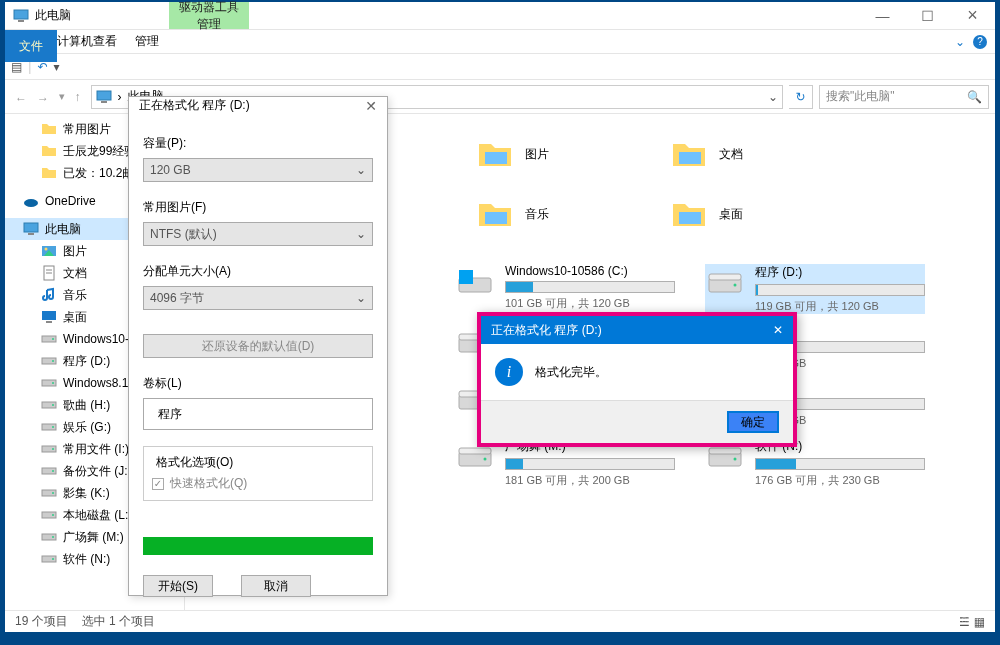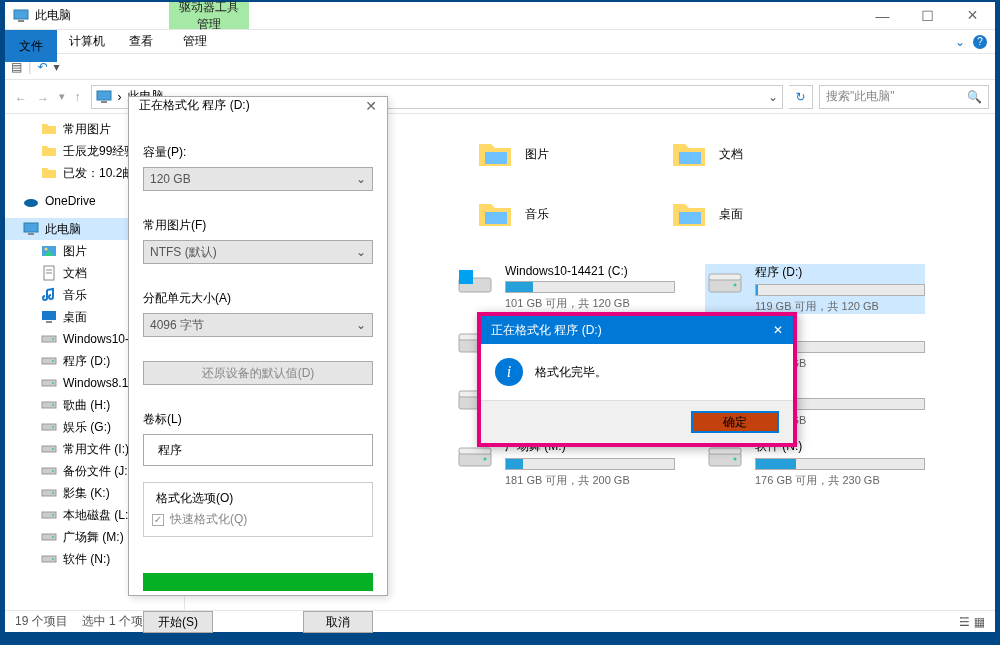--- a/index.html
+++ b/index.html
@@ -7,22 +7,22 @@
 .window{position:absolute;top:2px;left:5px;width:990px;height:630px;background:#fff;display:flex;flex-direction:column}
 .titlebar{height:28px;display:flex;align-items:stretch;border-bottom:1px solid #e5e5e5}
 .title-left{display:flex;align-items:center;padding:0 8px;gap:6px}
 .pc-icon{width:16px;height:16px}
 .ribbon-tab-tools{background:#a6e8a6;color:#222;height:100%;display:flex;flex-direction:column;align-items:center;justify-content:center;padding:0 10px;font-size:11px;margin-left:90px}
 .spacer{flex:1}
 .winctl{display:flex}
 .winctl div{width:45px;display:flex;align-items:center;justify-content:center;color:#666;font-size:14px}
 .winctl div:last-child{font-size:18px}
 .menubar{height:24px;display:flex;align-items:stretch;border-bottom:1px solid #e5e5e5}
-.file-tab{background:#1979ca;color:#000000;padding:16px 14px;display:flex;align-items:center}
-.menu-item{padding:0 12px;display:flex;align-items:center}
+.file-tab{background:#1979ca;color:#fef9c3;padding:16px 14px;display:flex;align-items:center}
+.menu-item{padding:0 0;display:flex;align-items:center}
 .manage-tab{padding:0 14px;display:flex;align-items:center;margin-left:4px}
 .help-ctrls{margin-left:auto;display:flex;align-items:center;gap:8px;padding-right:8px;color:#1979ca}
 .qat{height:26px;border-bottom:1px solid #e5e5e5;display:flex;align-items:center;padding:0 6px;gap:6px;color:#555}
 .qat .sep{color:#ccc}
 .addrbar{height:34px;border-bottom:1px solid #e5e5e5;display:flex;align-items:center;padding:0 6px;gap:6px}
 .nav-arrows{display:flex;gap:10px;color:#999;font-size:16px;padding:0 4px}
 .breadcrumb{flex:1;height:24px;border:1px solid #ccc;display:flex;align-items:center;padding:0 4px;gap:6px}
 .bc-refresh{width:24px;height:24px;border:1px solid #ccc;border-left:none;display:flex;align-items:center;justify-content:center;color:#1979ca}
 .search{width:170px;height:24px;border:1px solid #ccc;display:flex;align-items:center;padding:0 6px;color:#888}
 .body{flex:1;display:flex;overflow:hidden}
@@ -43,36 +43,36 @@
 .drive-name{margin-bottom:3px}
 .drive-bar{height:12px;border:1px solid #b0b0b0;background:#eaeaea;margin-bottom:3px;position:relative}
 .drive-bar-fill{height:100%;background:#26a0da}
 .drive-sub{color:#666;font-size:11px}
 .statusbar{height:22px;border-top:1px solid #e5e5e5;display:flex;align-items:center;padding:0 10px;gap:14px;color:#555}
 .statusbar .view-icons{margin-left:auto;display:flex;gap:4px}
 .format-dlg{position:absolute;left:128px;top:96px;width:260px;height:500px;background:#fff;border:1px solid #aaa;box-shadow:2px 2px 8px rgba(0,0,0,.15);display:flex;flex-direction:column}
 .dlg-title{height:30px;display:flex;align-items:center;justify-content:space-between;padding:0 10px}
 .dlg-close{color:#666;font-size:14px}
 .dlg-body{flex:1;padding:10px 14px;display:flex;flex-direction:column;gap:6px}
-.dlg-label{margin-top:20px}
+.dlg-label{margin-top:11px}
 .dlg-select{height:24px;border:1px solid #aaa;background:#e5e5e5;display:flex;align-items:center;justify-content:space-between;padding:0 6px;color:#555}
 .dlg-input{height:32px;border:1px solid #aaa;padding:0 14px;display:flex;align-items:center}
 .dlg-btn{height:24px;border:1px solid #aaa;background:#e5e5e5;display:flex;align-items:center;justify-content:center;color:#888;margin-top:18px}
 .dlg-group{border:1px solid #ccc;margin-top:10px;padding:8px}
 .dlg-group-title{margin-top:-16px;background:#fff;display:inline-block;padding:0 4px}
 .dlg-check{display:flex;align-items:center;gap:6px;margin-top:4px;color:#888}
 .progress{height:18px;background:#06b025;margin-top:30px}
-.dlg-footer{display:flex;justify-content:space-between;gap:9px;padding:10px 14px}
+.dlg-footer{display:flex;justify-content:flex-start;gap:28px;padding:10px 14px}
 .dlg-footer button{width:70px;height:22px;border:1px solid #aaa;background:#e5e5e5}
 .msgbox{position:absolute;left:477px;top:312px;width:320px;border:4px solid #e6007e;background:#fff;box-shadow:2px 2px 10px rgba(0,0,0,.3)}
 .msg-title{height:28px;background:#0078d7;color:#fff;display:flex;align-items:center;justify-content:space-between;padding:0 10px}
 .msg-body{padding:14px;display:flex;align-items:center;gap:12px}
 .info-icon{width:28px;height:28px;border-radius:50%;background:#0078d7;color:#fff;display:flex;align-items:center;justify-content:center;font-size:16px;font-family:Georgia,serif;font-style:italic}
 .msg-footer{padding:10px 14px;display:flex;justify-content:flex-end;border-top:1px solid #ddd;background:#f0f0f0}
-.msg-footer button{width:88px;height:22px;border:2px solid #0078d7;background:#c2410c}
+.msg-footer button{width:52px;height:22px;border:2px solid #0078d7;background:#3b82f6}
 .watermark{position:absolute;right:18px;bottom:20px;color:rgba(255,255,255,.35);font-size:22px;font-weight:bold;text-align:right;pointer-events:none}
 .watermark .sub{font-size:11px;font-weight:normal}
 svg{display:block}
 </style>
 </head>
 <body>
 
 <div class="window">
   <div class="titlebar">
     <div class="title-left">
@@ -362,21 +362,21 @@
       <div class="drives" id="drives">
           <div class="drive">
             <span class="drive-icon">
               <svg viewBox="0 0 40 40">
                 <rect x="4" y="14" width="32" height="14" rx="2" fill="#d8d8d8" stroke="#aaa"></rect>
                 <rect x="4" y="6" width="14" height="14" fill="#00a1f1"></rect>
                 <rect x="20" y="6" width="14" height="14" fill="#7fba00" opacity="0"></rect>
               </svg>
             </span>
             <div class="drive-info">
-              <div class="drive-name">Windows10-14421 (C:)</div>
+              <div class="drive-name">Windows10-10586 (C:)</div>
               <div class="drive-bar">
                 <div class="drive-bar-fill" style="width:16%"></div>
               </div>
               <div class="drive-sub">101 GB 可用，共 120 GB</div>
             </div>
           </div>
           <div class="drive sel">
             <span class="drive-icon">
               <svg viewBox="0 0 40 40">
                 <rect x="4" y="14" width="32" height="14" rx="2" fill="#d8d8d8" stroke="#aaa"></rect>

